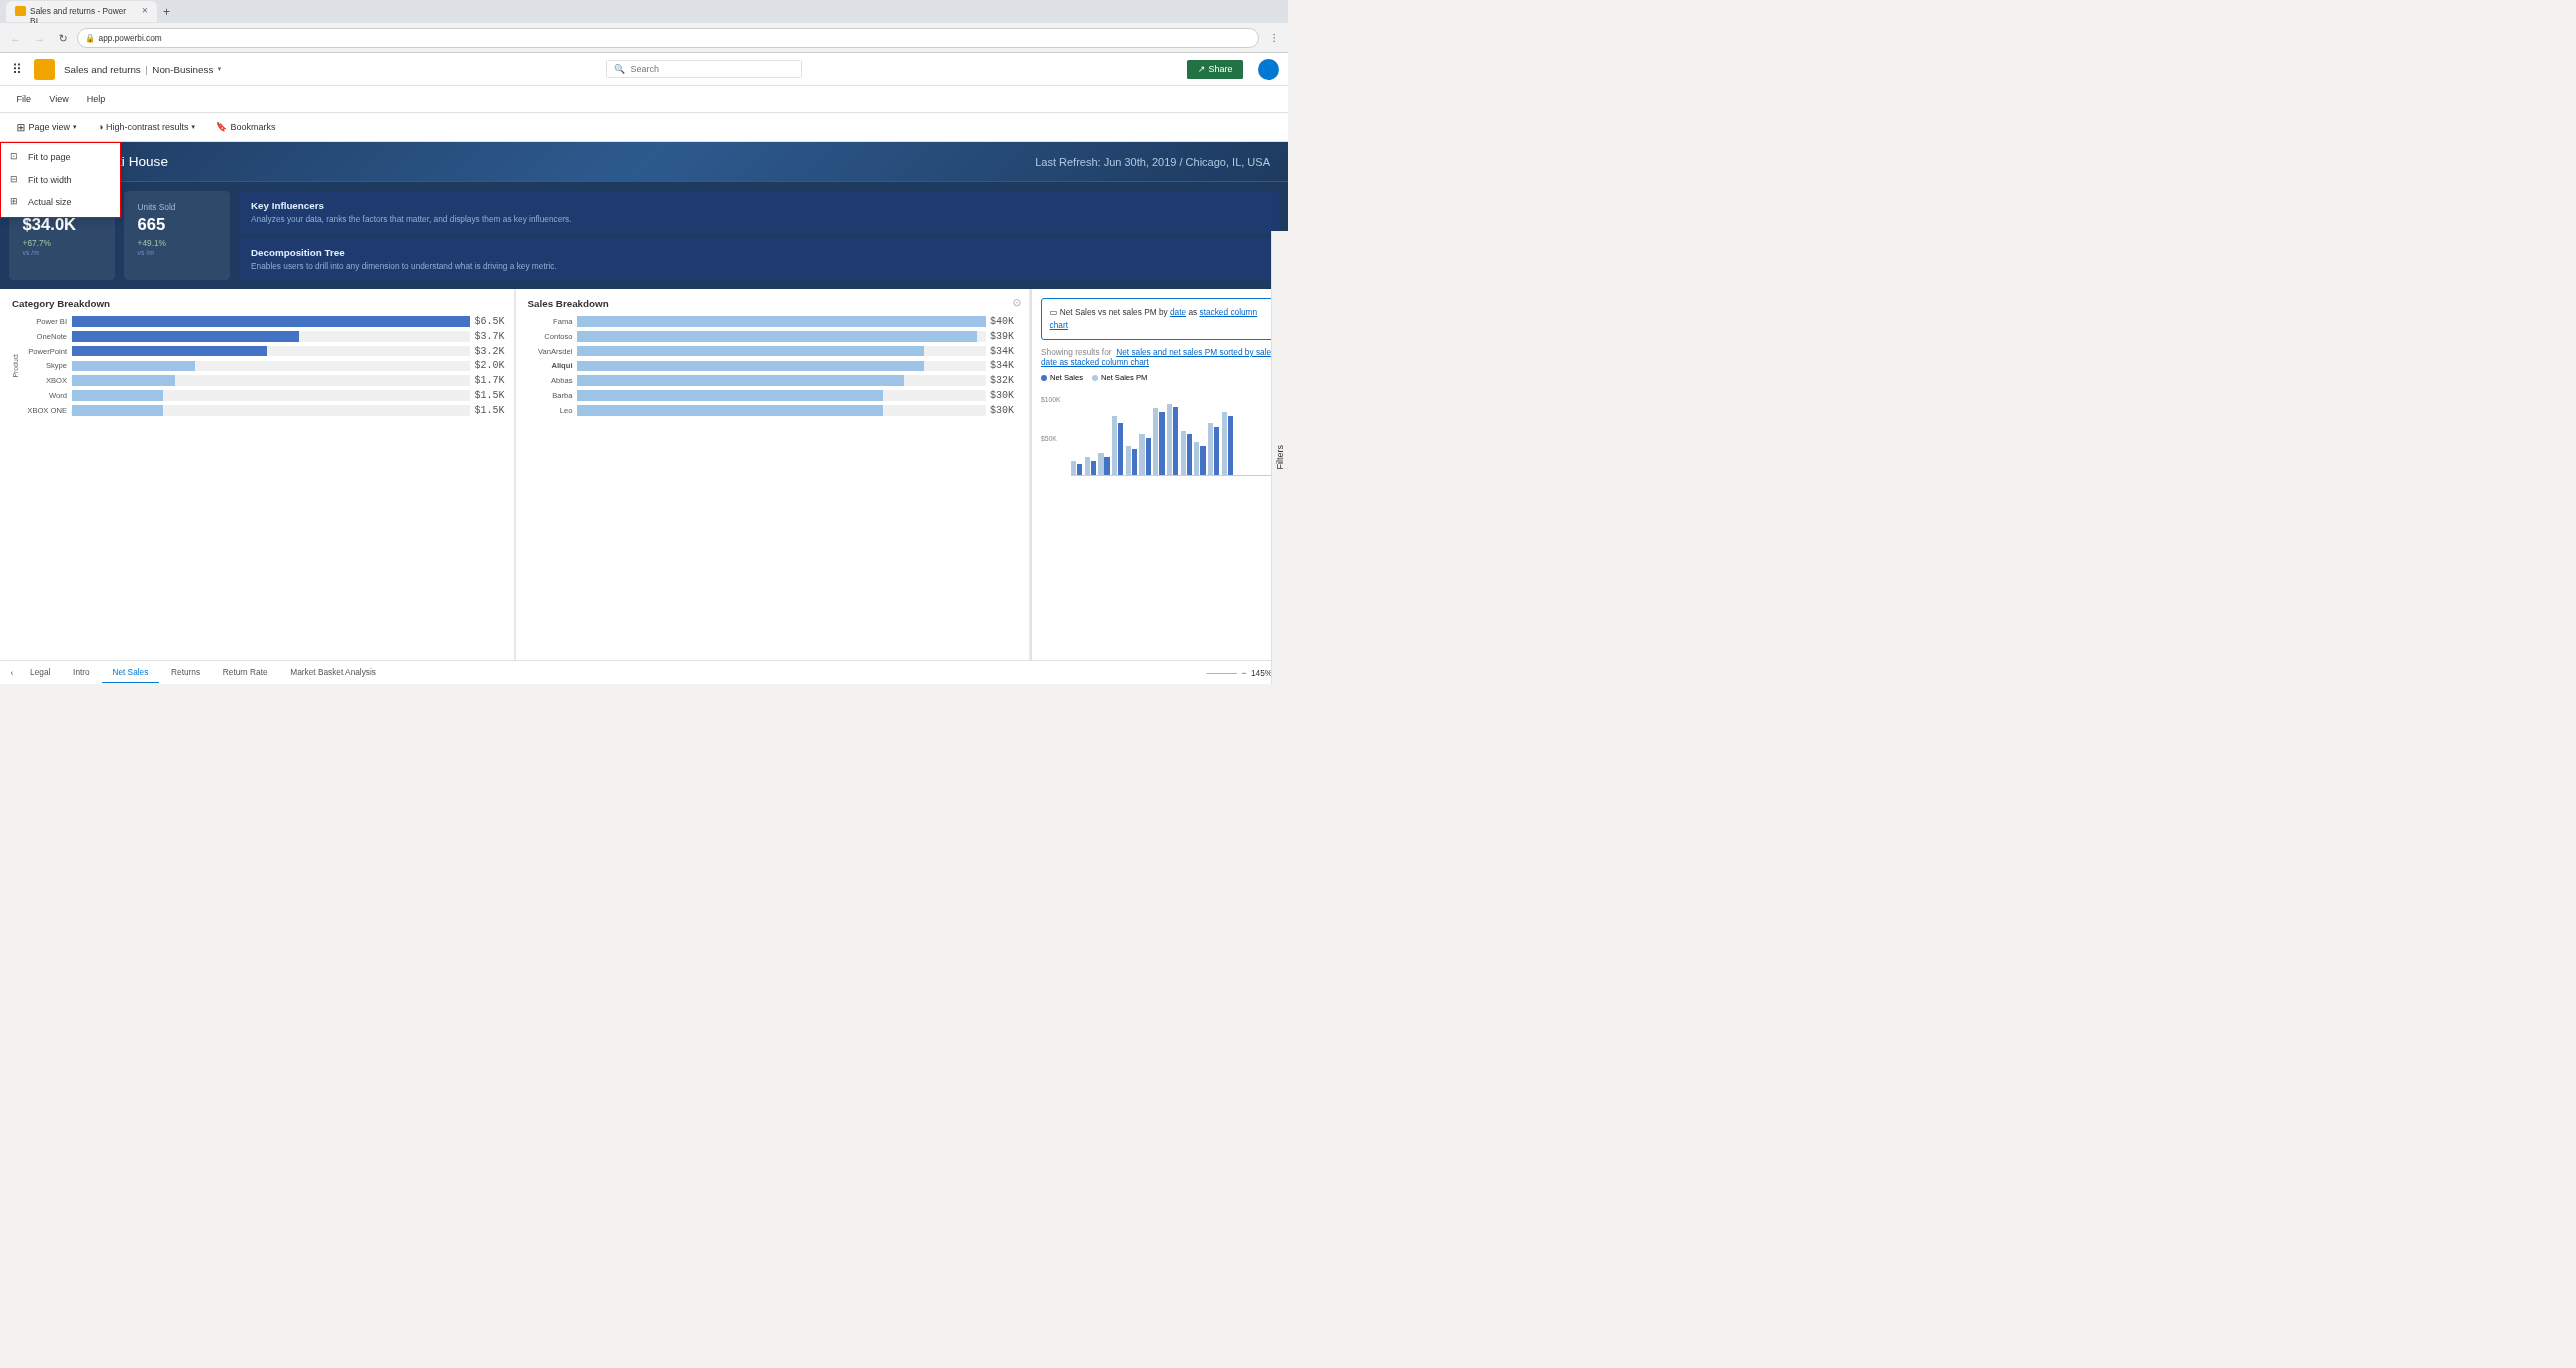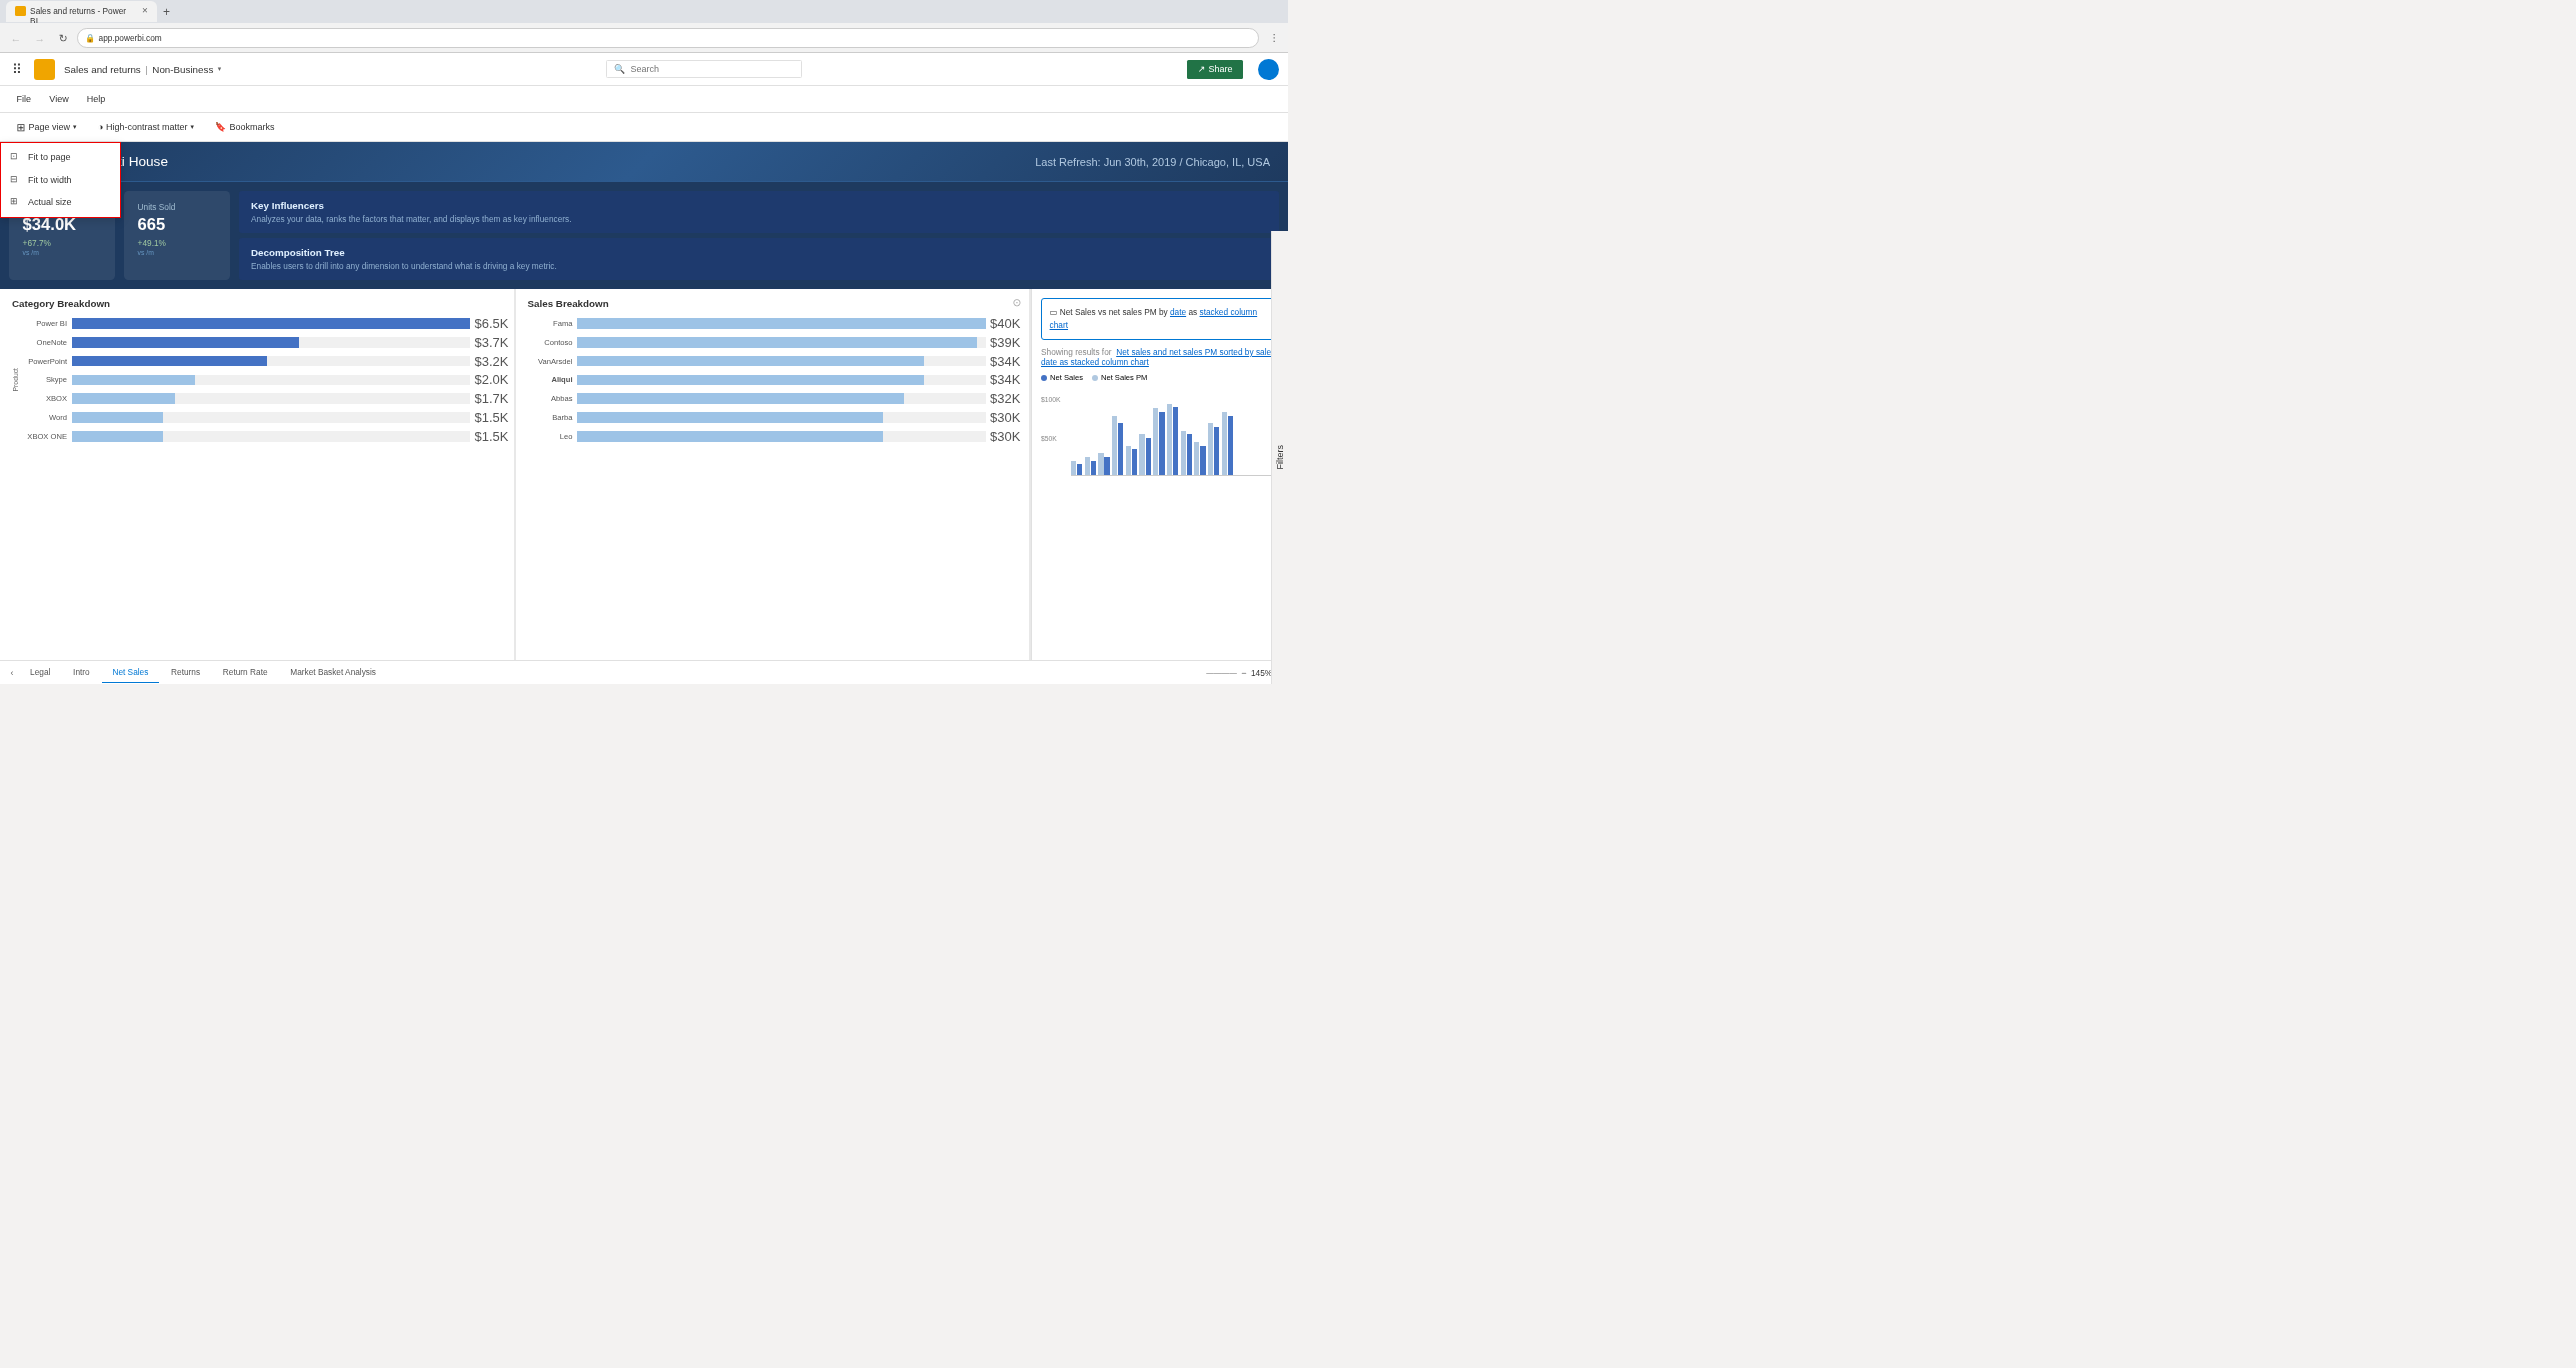--- a/index.html
+++ b/index.html
@@ -67,21 +67,21 @@
     .feature-card p { color: #90b0d0; font-size: 8.3px; }
     .chart-title { font-size: 9.8px; font-weight: 600; color: #333; margin-bottom: 7.6px; }
 
     
     .bar-chart { display: flex; flex-direction: column; gap: 3.8px; }
     .bar-row { display: flex; align-items: center; gap: 4.5px; }
     .bar-label { font-size: 7.6px; color: #555; text-align: right; width: 45px; flex-shrink: 0; }
     .bar-container { flex: 1; height: 10.6px; background: #f0f0f0; }
     .bar-fill { height: 100%; background: #4472c4; }
     .bar-fill.light { background: #9dc3e6; }
-    .bar-value { font-size: 13px; color: #555; width: 27px; flex-shrink: 0; }
+    .bar-value { font-size: 10px; color: #555; width: 27px; flex-shrink: 0; font-family: Liberation Mono, monospace; }
 
     
     .ai-panel { width: 257px; border-left: 0.8px solid #e0e0e0; padding: 9px; background: white; overflow-y: auto; }
     .ai-query-box { border: 0.8px solid #0078d4; border-radius: 3px; padding: 7.6px; font-size: 8.3px; color: #333; margin-bottom: 7.6px; line-height: 1.5; }
     .ai-query-box .underline { text-decoration: underline; color: #0066cc; }
     .ai-showing { font-size: 8.3px; color: #555; margin-bottom: 6px; }
     .ai-showing .label { color: #888; }
     .ai-showing .link { color: #0066cc; text-decoration: underline; }
     .legend { display: flex; gap: 9px; margin-bottom: 6px; font-size: 7.6px; }
     .legend-item { display: flex; align-items: center; gap: 3px; }
@@ -174,21 +174,21 @@
         <span>Fit to width</span>
       </div>
       <div class="dropdown-item">
         <span class="dropdown-item-icon">⊞</span>
         <span>Actual size</span>
       </div>
     </div>
 
     <button class="pbi-toolbar-btn">
       <span>◑</span>
-      <span>High-contrast matter</span>
+      <span>High-contrast results</span>
       <span class="chevron">▾</span>
     </button>
     <button class="pbi-toolbar-btn">
       <span>🔖</span>
       <span>Bookmarks</span>
     </button>
   </div>
 
   <div style="display:flex; flex:1; overflow:hidden; position:relative;">
 

